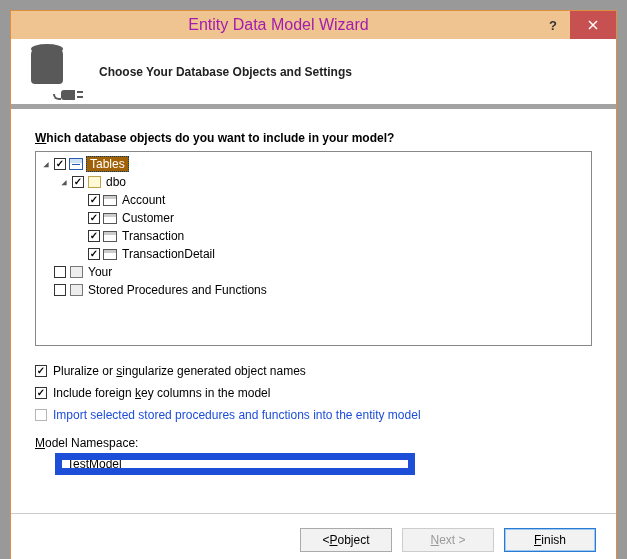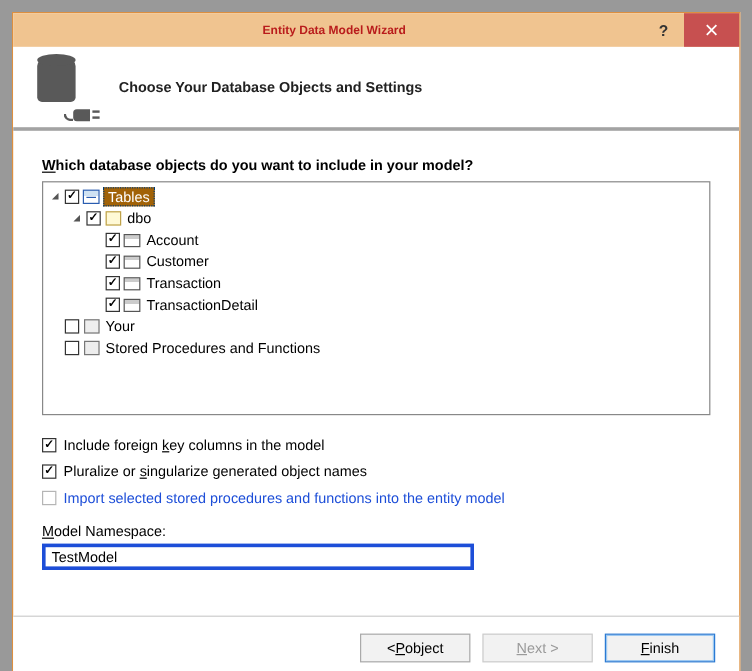--- a/index.html
+++ b/index.html
@@ -25,23 +25,22 @@
     height: 28px;
     background: #f0c490;
     display: flex;
     align-items: center;
     padding: 0 0 0 10px;
     position: relative;
   }
   .titlebar-title {
     flex: 1;
     text-align: center;
-    color: #b91c1c;
-    font-size: 10px;
-    font-weight: bold;
+    color: #a21caf;
+    font-size: 16px;
   }
   .title-controls {
     display: flex;
     align-items: stretch;
     height: 100%;
   }
   .help-btn {
     width: 34px;
     display: flex;
     align-items: center;
@@ -54,21 +53,21 @@
     width: 46px;
     background: #c75050;
     display: flex;
     align-items: center;
     justify-content: center;
     color: #fff;
     font-size: 13px;
   }
   .header-band {
     height: 70px;
-    border-bottom: 3px solid #a3a3a3;
+    border-bottom: 5px solid #a3a3a3;
     display: flex;
     align-items: center;
     padding: 16px 20px;
     background: #fff;
   }
   .db-icon-wrap { position: relative; width:50px; height:48px; }
   .db-icon {
     width: 32px; height: 36px;
     background: #595959;
     border-radius: 6px 6px 4px 4px;
@@ -200,25 +199,26 @@
     gap: 6px;
   }
   .opt-row.disabled { color: #1d4ed8; }
   .opt-row.disabled .cb { border-color:#b5b5b5; }
   .opt-row .ul { text-decoration: underline; }
   .ns-label { margin-top: 10px; }
   .ns-label .ul { text-decoration: underline; }
   .ns-input {
     width: 360px;
     height: 22px;
-    border: 3px solid #1d4ed8;
+    border: 7px solid #1d4ed8;
     padding: 2px 5px;
     font-size: 12px;
     margin-top: 3px;
     font-family: inherit;
+    margin-left: 20px;
   }
   .footer {
     border-top: 1px solid #ccc;
     padding: 14px 20px 16px 20px;
     display: flex;
     justify-content: flex-end;
     gap: 10px;
     background: #fff;
   }
   .btn {
@@ -361,25 +361,25 @@
               <span class="lbl">Stored Procedures and Functions</span>
             </div>
           </li>
         </ul>
       </div>
     </div>
 
     <div class="opts">
       <div class="opt-row">
         <span class="cb checked"></span>
-        <span><span>Include foreign </span><span class="ul">k</span><span>ey columns in the model</span></span>
+        <span><span>Pluralize or </span><span class="ul">s</span><span>ingularize generated object names</span></span>
       </div>
       <div class="opt-row">
         <span class="cb checked"></span>
-        <span><span>Pluralize or </span><span class="ul">s</span><span>ingularize generated object names</span></span>
+        <span><span>Include foreign </span><span class="ul">k</span><span>ey columns in the model</span></span>
       </div>
       <div class="opt-row disabled">
         <span class="cb"></span>
         <span>Import selected stored procedures and functions into the entity model</span>
       </div>
     </div>
 
     <div class="ns-label"><span></span><span class="ul">M</span><span>odel Namespace:</span></div>
     <input class="ns-input" value="TestModel" style="">
   </div>

